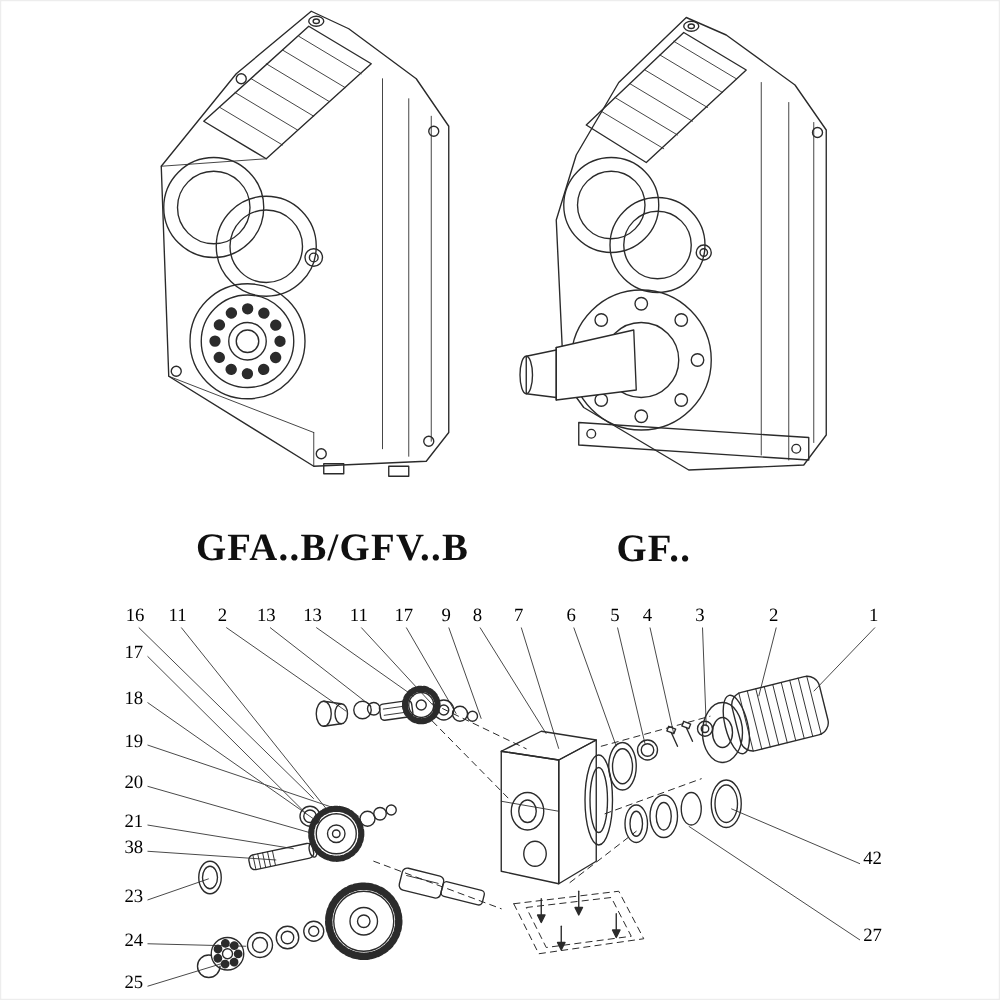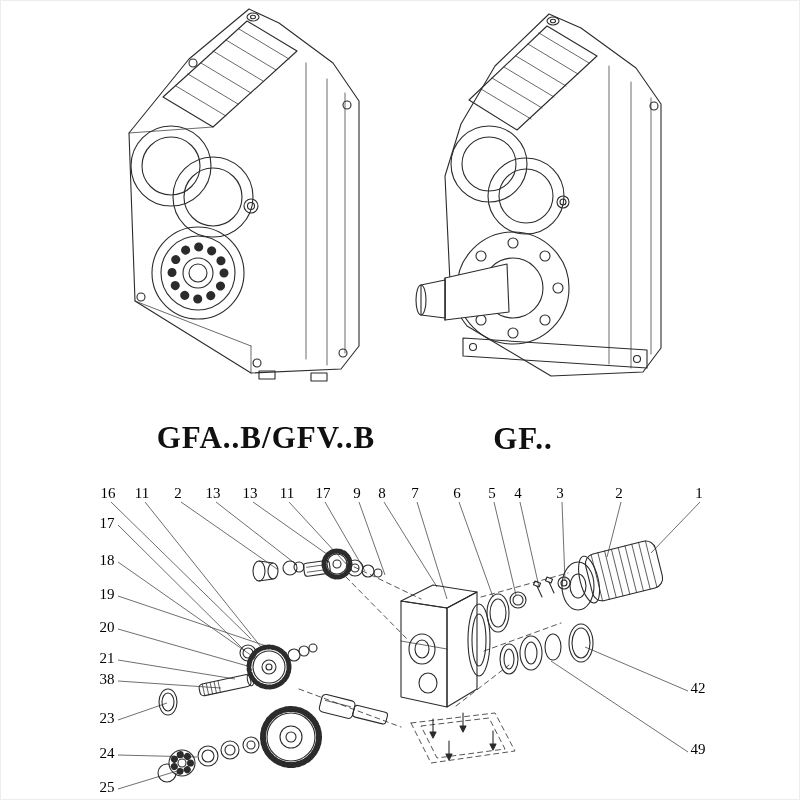--- a/index.html
+++ b/index.html
@@ -310,15 +310,15 @@
   <div class="pn" style="left:106px;top:559px">18</div>
   <div class="pn" style="left:106px;top:593px">19</div>
   <div class="pn" style="left:106px;top:626px">20</div>
   <div class="pn" style="left:106px;top:657px">21</div>
   <div class="pn" style="left:106px;top:678px">38</div>
   <div class="pn" style="left:106px;top:717px">23</div>
   <div class="pn" style="left:106px;top:752px">24</div>
   <div class="pn" style="left:106px;top:786px">25</div>
 
   <div class="pn" style="left:697px;top:687px">42</div>
-  <div class="pn" style="left:697px;top:748px">49</div>
+  <div class="pn" style="left:697px;top:748px">27</div>
 
 </div>
 
 </body></html>

